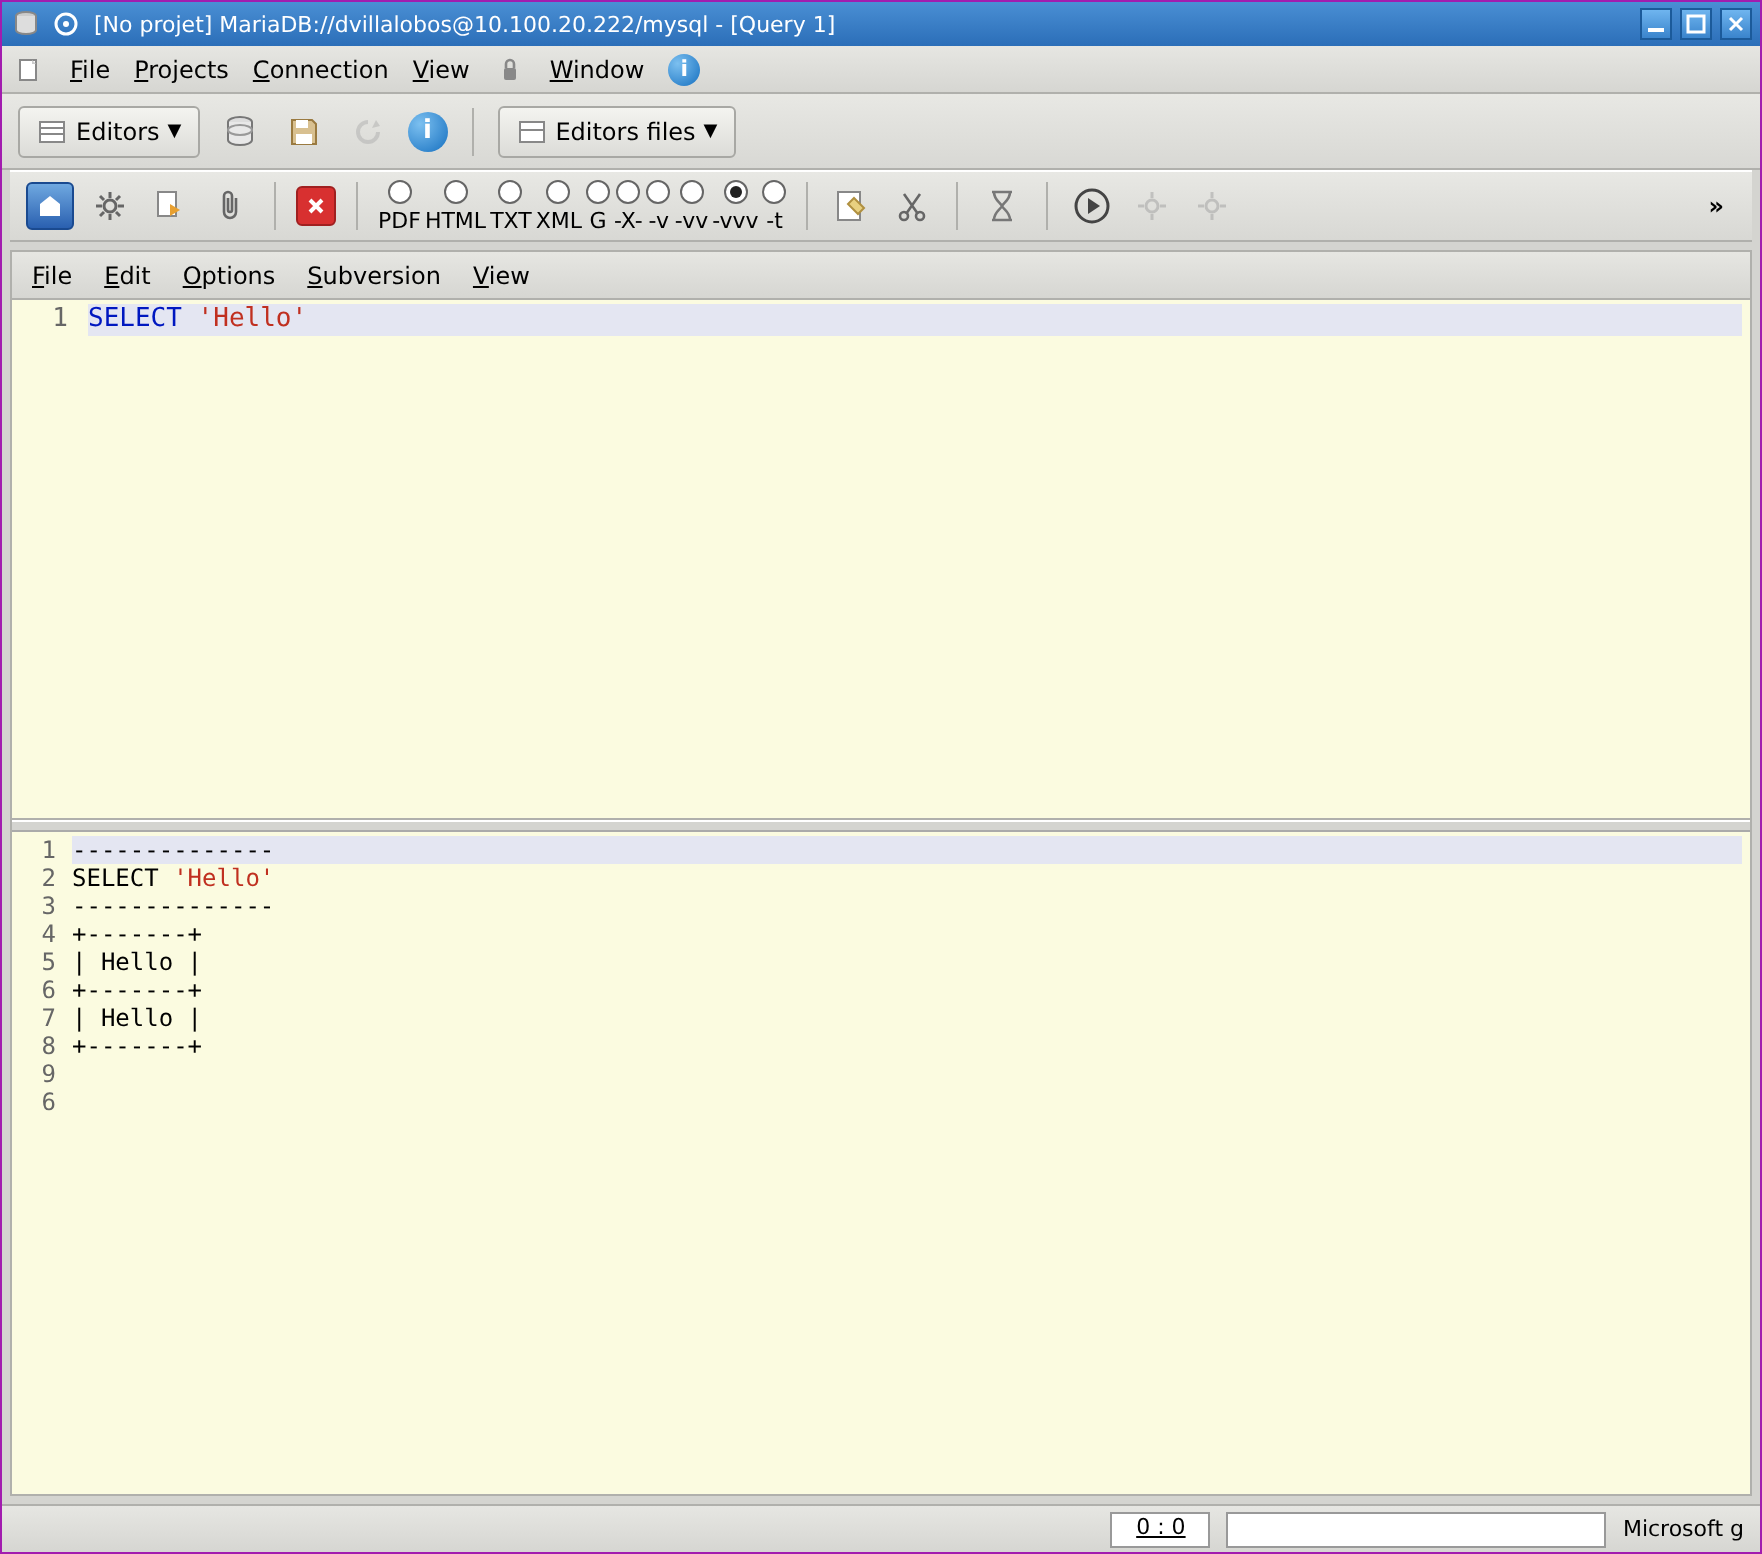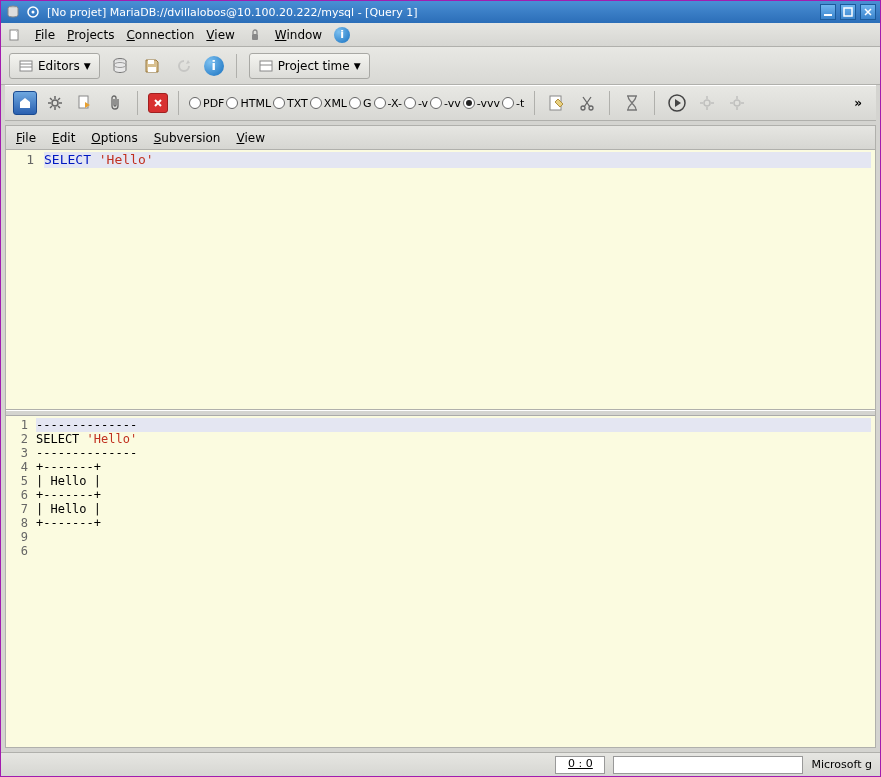--- a/index.html
+++ b/index.html
@@ -20,21 +20,21 @@
 .toolbar1 { background: linear-gradient(#e8e8e4,#d8d8d4); border-bottom: 1px solid #b0b0ac; display: flex; align-items: center; height: 38px; padding: 0 8px; gap: 8px; }
 .btn3d { background: linear-gradient(#f4f4f0,#dcdcd8); border: 1px solid #a8a8a4; border-radius: 3px; padding: 3px 8px; display: flex; align-items: center; gap: 4px; cursor: pointer; height: 26px; }
 .icon16 { width: 16px; height: 16px; display: inline-flex; align-items: center; justify-content: center; }
 .caret { font-size: 9px; }
 
 .querytitle { margin: 6px 8px 4px 8px; background: #bfe1f0; border: 1px solid #7fb8d0; display: flex; align-items: center; justify-content: center; height: 40px; font-size: 22px; font-weight: bold; color: #222; }
 
 .toolbar2 { background: linear-gradient(#e8e8e4,#d8d8d4); border-top: 1px solid #fff; border-bottom: 1px solid #b0b0ac; display: flex; align-items: center; height: 36px; padding: 0 8px; gap: 6px; margin: 0 4px; }
 .tbic { width: 24px; height: 24px; display: flex; align-items: center; justify-content: center; border-radius: 3px; cursor: pointer; }
 .radio-group { display: flex; align-items: center; gap: 2px; }
-.radio { display: flex; align-items: center; gap: 2px; font-size: 11px; cursor: pointer; }
+.radio { display: flex; align-items: center; gap: 2px; font-size: 11px; cursor: pointer; flex-direction: column; }
 .radio .dot { width: 12px; height: 12px; border: 1px solid #666; border-radius: 50%; background: #fff; display: flex; align-items: center; justify-content: center; }
 .radio.sel .dot::after { content: ""; width: 6px; height: 6px; border-radius: 50%; background: #222; }
 .vsep { width: 1px; height: 24px; background: #b0b0ac; margin: 0 4px; }
 .chevmore { margin-left: auto; font-weight: bold; cursor: pointer; padding: 0 6px; }
 
 .editarea { display: flex; flex-direction: column; flex: 1; margin: 4px; border: 1px solid #b0b0ac; background: #fff; }
 
 .editmenu { background: linear-gradient(#e6e6e2,#d6d6d2); border-bottom: 1px solid #b0b0ac; display: flex; align-items: center; height: 24px; padding: 0 10px; gap: 16px; }
 .editmenu .em { cursor: pointer; }
 .editmenu .em u { text-decoration: underline; }
@@ -158,21 +158,21 @@
     </span>
     <span class="round-info" style="width:20px;height:20px;font-size:13px">i</span>
     <div class="vsep"></div>
     <div class="btn3d">
       <span class="icon16">
         <svg width="14" height="14" viewBox="0 0 14 14">
             <rect x="1" y="2" width="12" height="10" fill="#fff" stroke="#888"></rect>
             <line x1="1" y1="6" x2="13" y2="6" stroke="#888"></line>
           </svg>
       </span>
-      <span>Project time</span>
+      <span>Editors files</span>
       <span class="caret">▼</span>
     </div>
   </div>
 
 
   <div class="toolbar2">
     <span class="tbic" style="background:linear-gradient(#6fa8e0,#2a60b0);border:1px solid #1a4a90">
       <svg width="14" height="14" viewBox="0 0 14 14">
           <path d="M7 2l5 4v6H2V6z" fill="#fff"></path>
         </svg>

